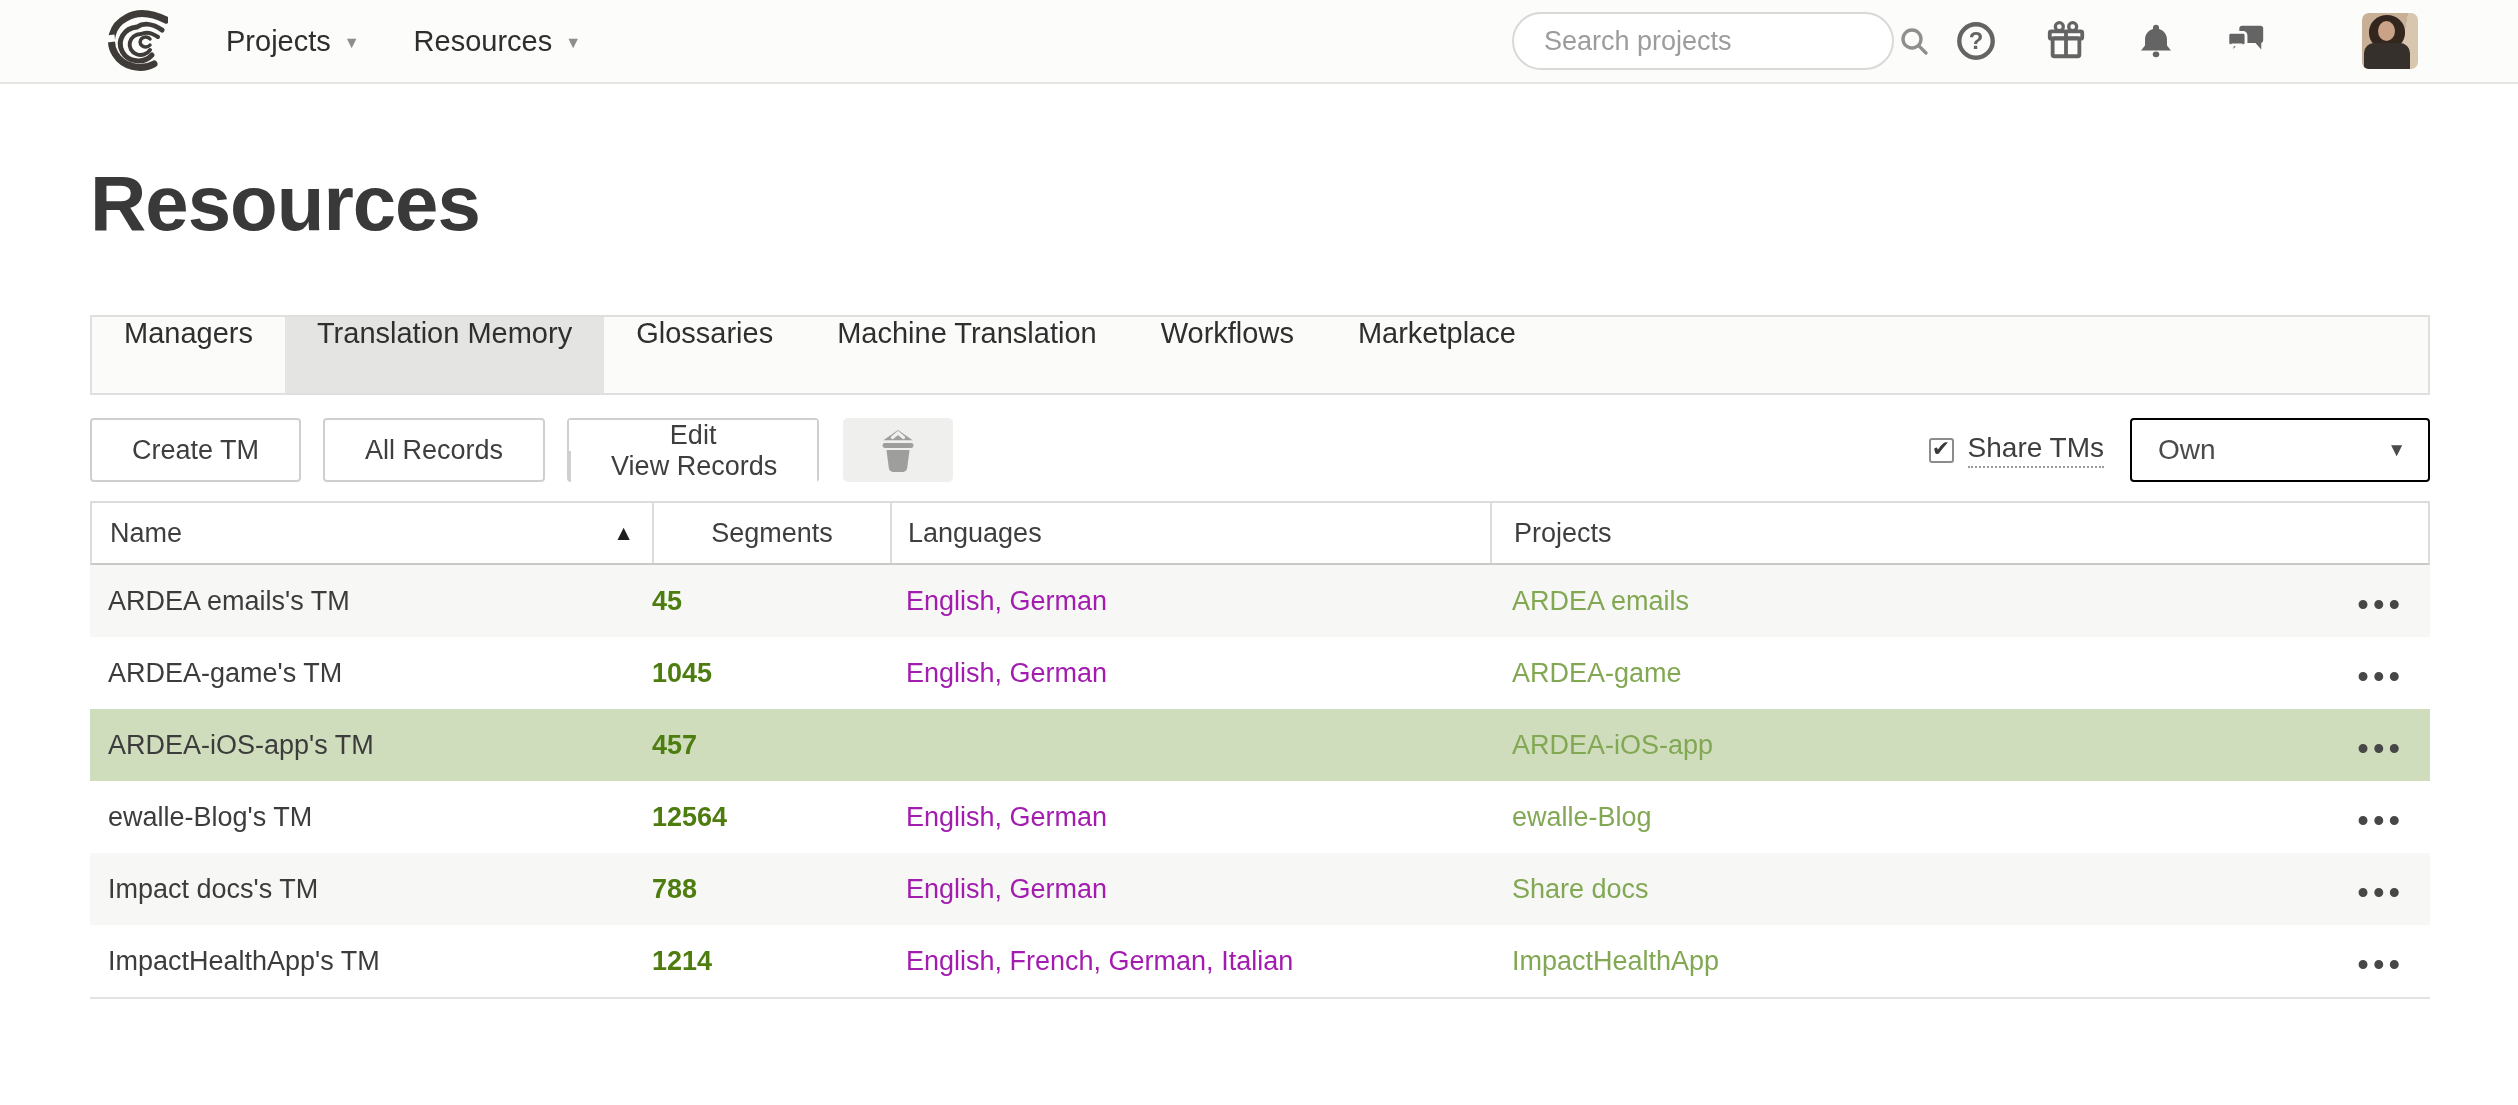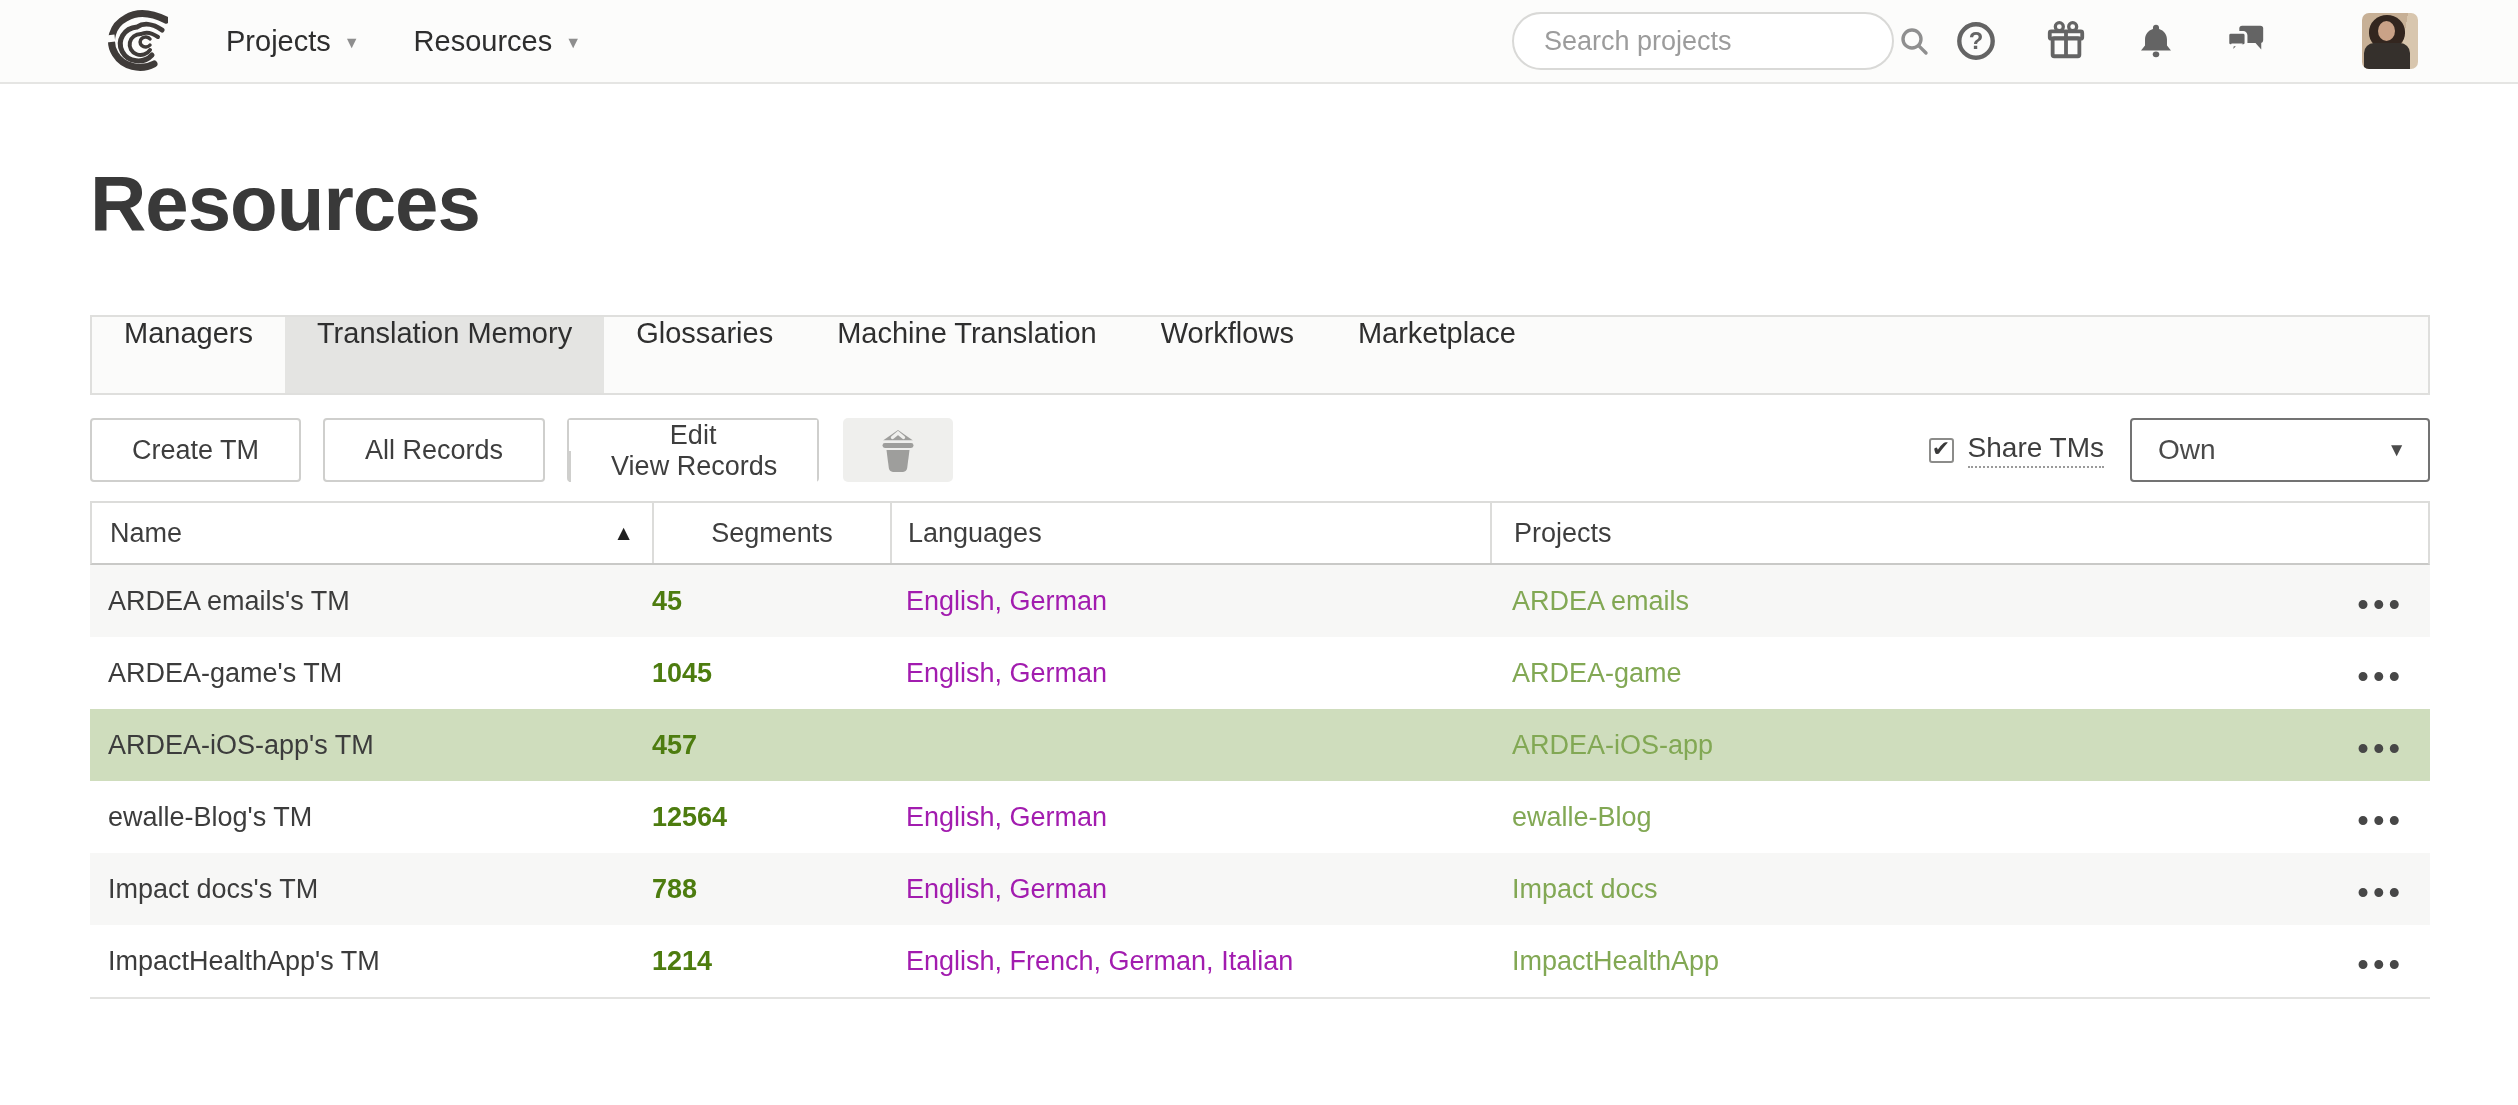--- a/index.html
+++ b/index.html
@@ -57,21 +57,21 @@
   .btn-group .btn{border:none;border-radius:0;height:60px;}
   .btn-group .btn + .btn{margin-left:0;border-left:2px solid #cfcfcd;}
   .icon-btn{width:110px;height:64px;background:#efefed;border:none;border-radius:5px;margin-left:24px;
             display:flex;align-items:center;justify-content:center;cursor:pointer;}
   .toolbar-right{margin-left:auto;display:flex;align-items:center;}
   .checkbox{width:25px;height:25px;border:2px solid #8c8c8a;border-radius:3px;background:#fff;
             display:flex;align-items:center;justify-content:center;cursor:pointer;}
   .checkbox .check{font-size:22px;line-height:1;color:#3a3a3a;transform:translateY(-1px);}
   .share-label{margin-left:14px;font-size:28px;color:#3e3e3e;border-bottom:2px dotted #9a9a9a;
                padding-bottom:2px;cursor:pointer;}
-  .scope-select{width:300px;height:64px;border:2px solid #737373;border-radius:4px;background:#fff;
+  .scope-select{width:300px;height:64px;border:2px solid #000000;border-radius:4px;background:#fff;
                 margin-left:26px;display:flex;align-items:center;padding:0 22px 0 26px;cursor:pointer;}
   .scope-select .value{font-size:28px;color:#4a4a4a;flex:1;}
   .scope-select .caret{font-size:19px;color:#4c4c4c;}
 
   
   .tm-table{position:absolute;left:90px;right:88px;top:501px;}
   .thead{display:flex;height:64px;background:#fff;border:2px solid var(--border);
          border-bottom:2px solid #c9c9c7;align-items:center;font-size:27px;color:#3e3e3e;}
   .th{height:100%;display:flex;align-items:center;}
   .th-name{width:560px;padding-left:18px;}
@@ -316,21 +316,21 @@
           <div class="td td-name">
             <span>Impact docs's TM</span>
           </div>
           <div class="td td-seg">
             <span>788</span>
           </div>
           <div class="td td-lang">
             <span>English, German</span>
           </div>
           <div class="td td-proj">
-            <a class="proj-link">Impact docs</a>
+            <a class="proj-link">Share docs</a>
             <span class="row-menu">•••</span>
           </div>
         </div>
 
         <div class="trow">
           <div class="td td-name">
             <span>ImpactHealthApp's TM</span>
           </div>
           <div class="td td-seg">
             <span>1214</span>

